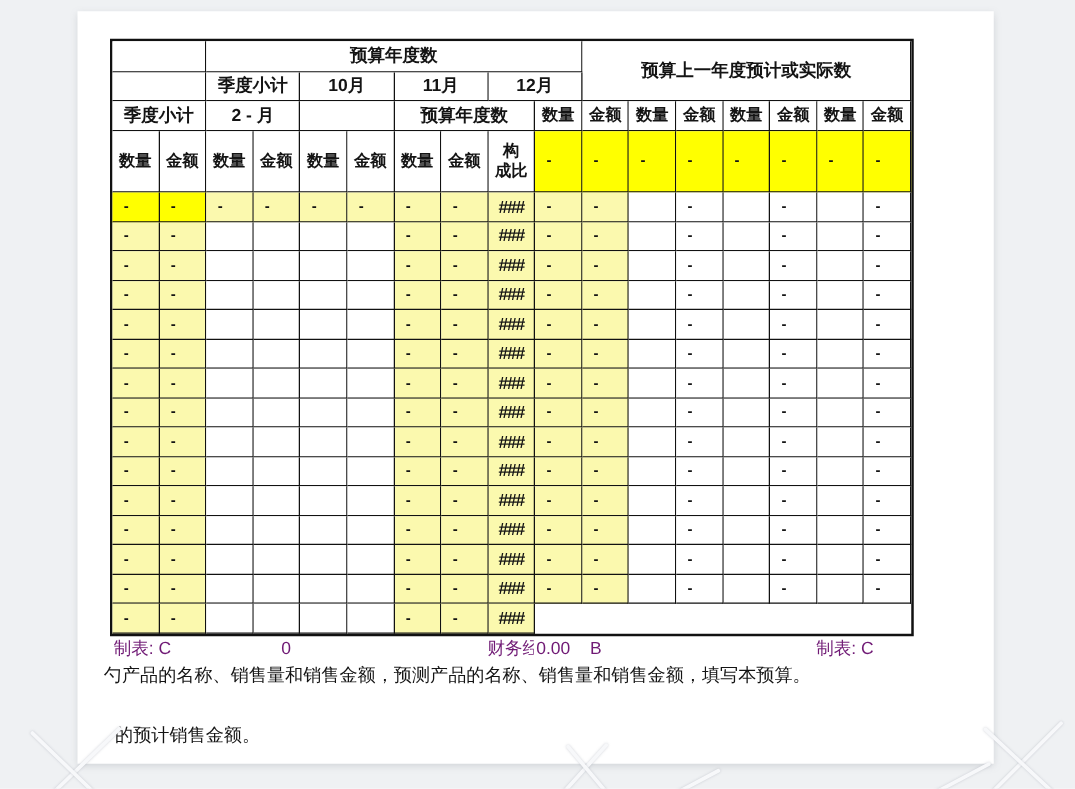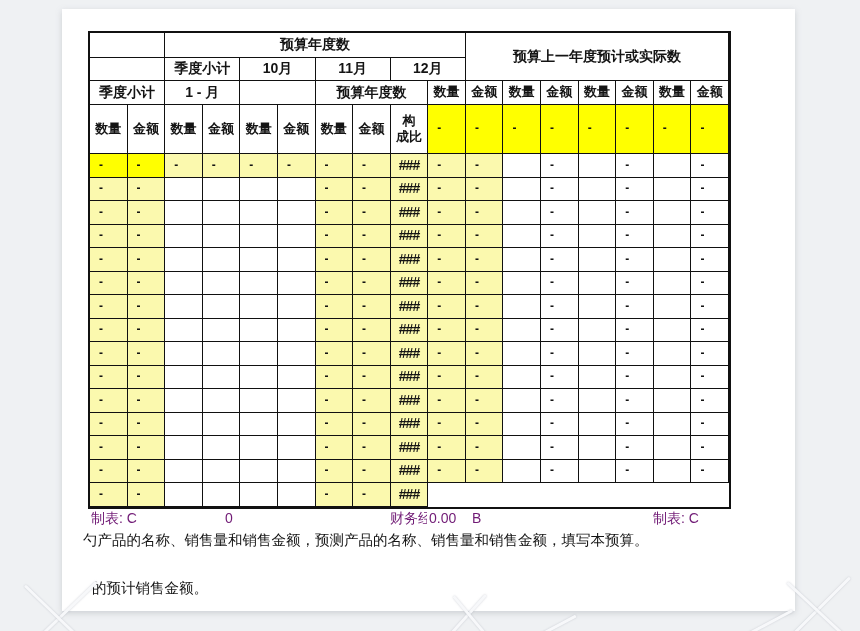--- a/index.html
+++ b/index.html
@@ -68,21 +68,21 @@
     <div class="sheet" id="sheet">
         <div class="c hd" style="grid-column: span 2;"></div>
         <div class="c hd" style="grid-column: span 8;">预算年度数</div>
         <div class="c hd" style="grid-area: span 2 / span 7;">预算上一年度预计或实际数</div>
         <div class="c hd" style="grid-column: span 2;"></div>
         <div class="c hd" style="grid-column: span 2;">季度小计</div>
         <div class="c hd" style="grid-column: span 2;">10月</div>
         <div class="c hd" style="grid-column: span 2;">11月</div>
         <div class="c hd" style="grid-column: span 2;">12月</div>
         <div class="c hd" style="grid-column: span 2;">季度小计</div>
-        <div class="c hd" style="grid-column: span 2;">1 - 月</div>
+        <div class="c hd" style="grid-column: span 2;">2 - 月</div>
         <div class="c hd" style="grid-column: span 2;"></div>
         <div class="c hd" style="grid-column: span 3;">预算年度数</div>
         <div class="c hd sm">数量</div>
         <div class="c hd sm">金额</div>
         <div class="c hd sm">数量</div>
         <div class="c hd sm">金额</div>
         <div class="c hd sm">数量</div>
         <div class="c hd sm">金额</div>
         <div class="c hd sm">数量</div>
         <div class="c hd sm">金额</div>

